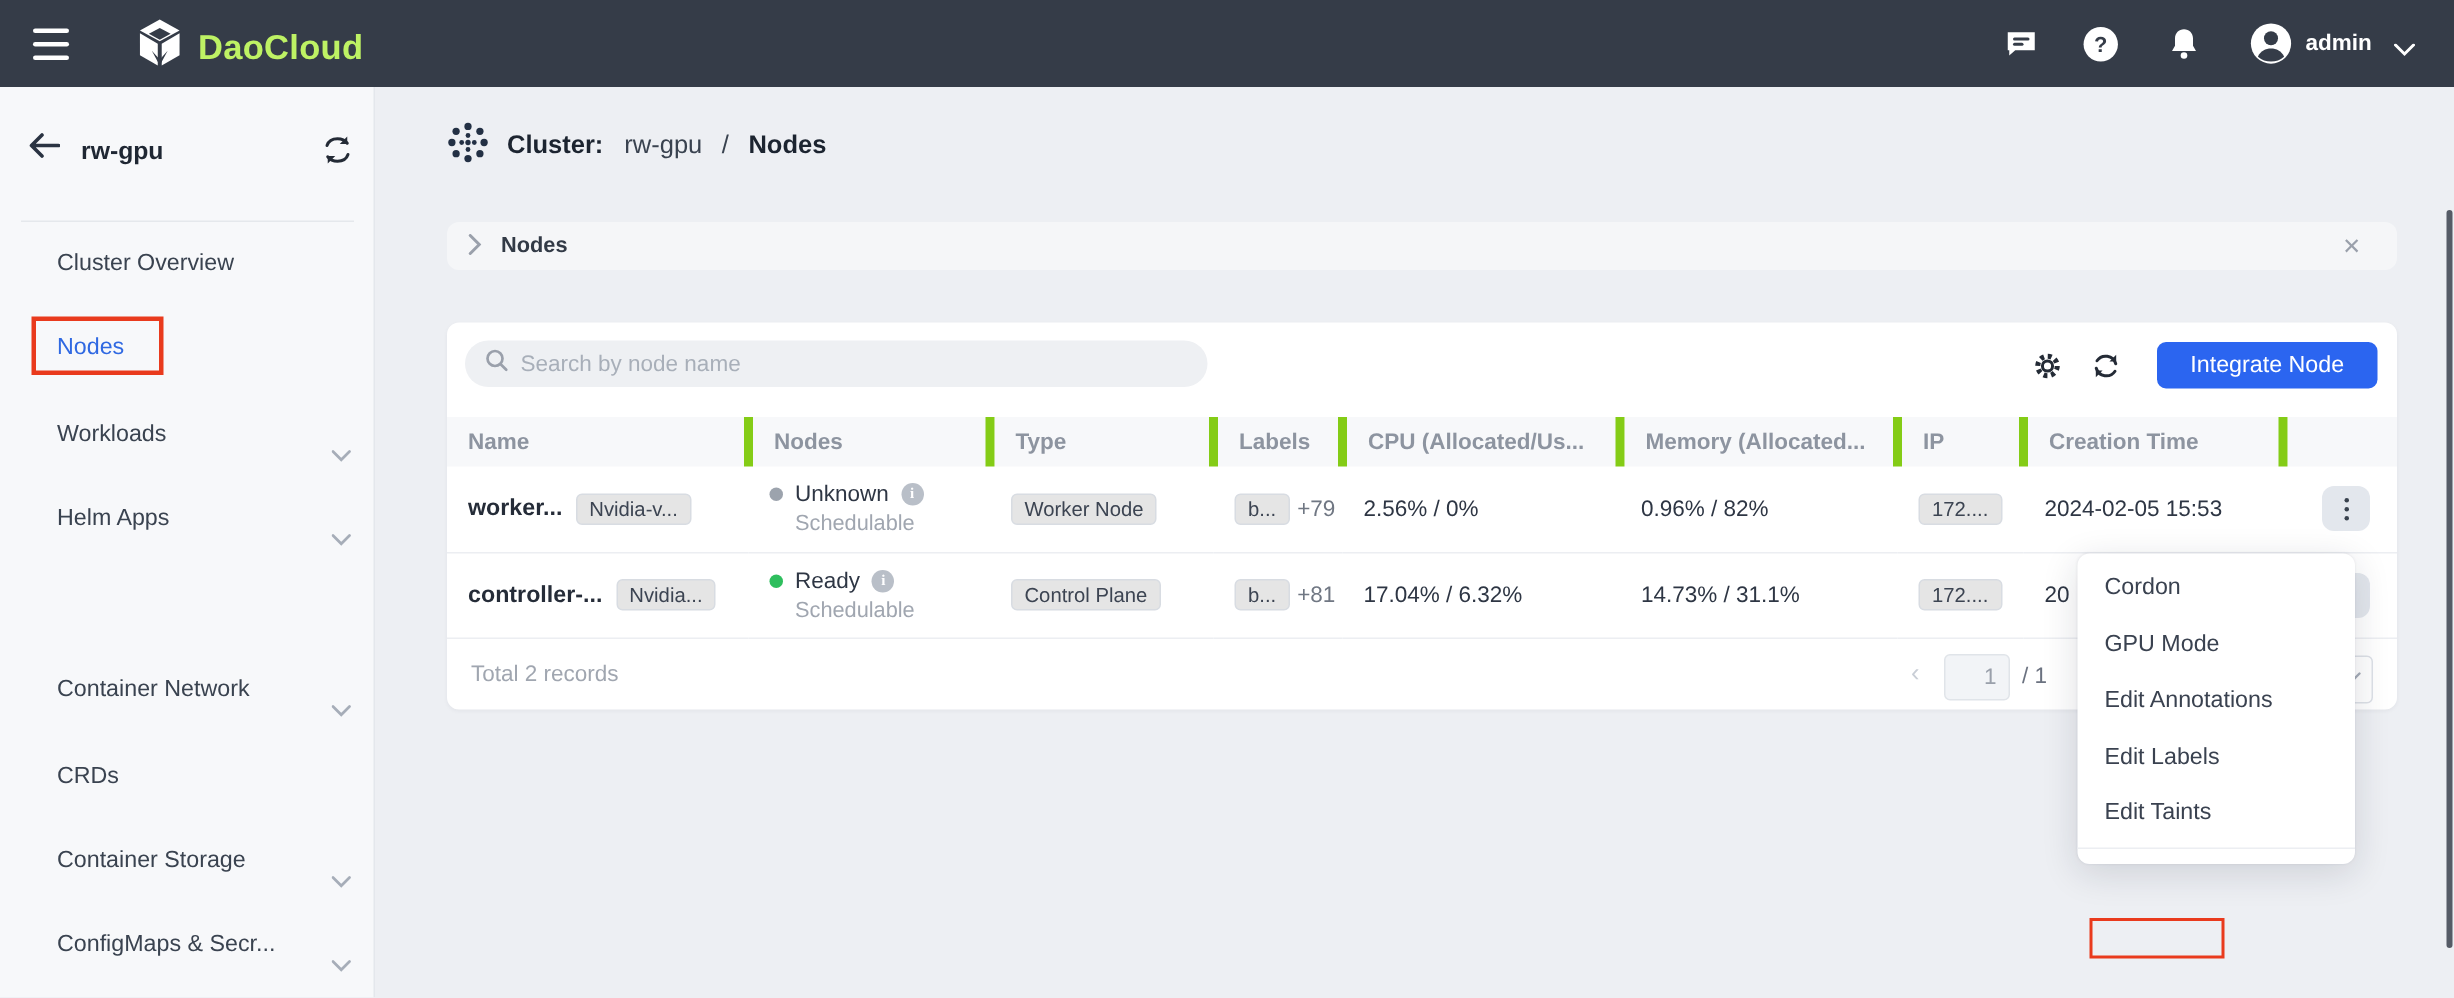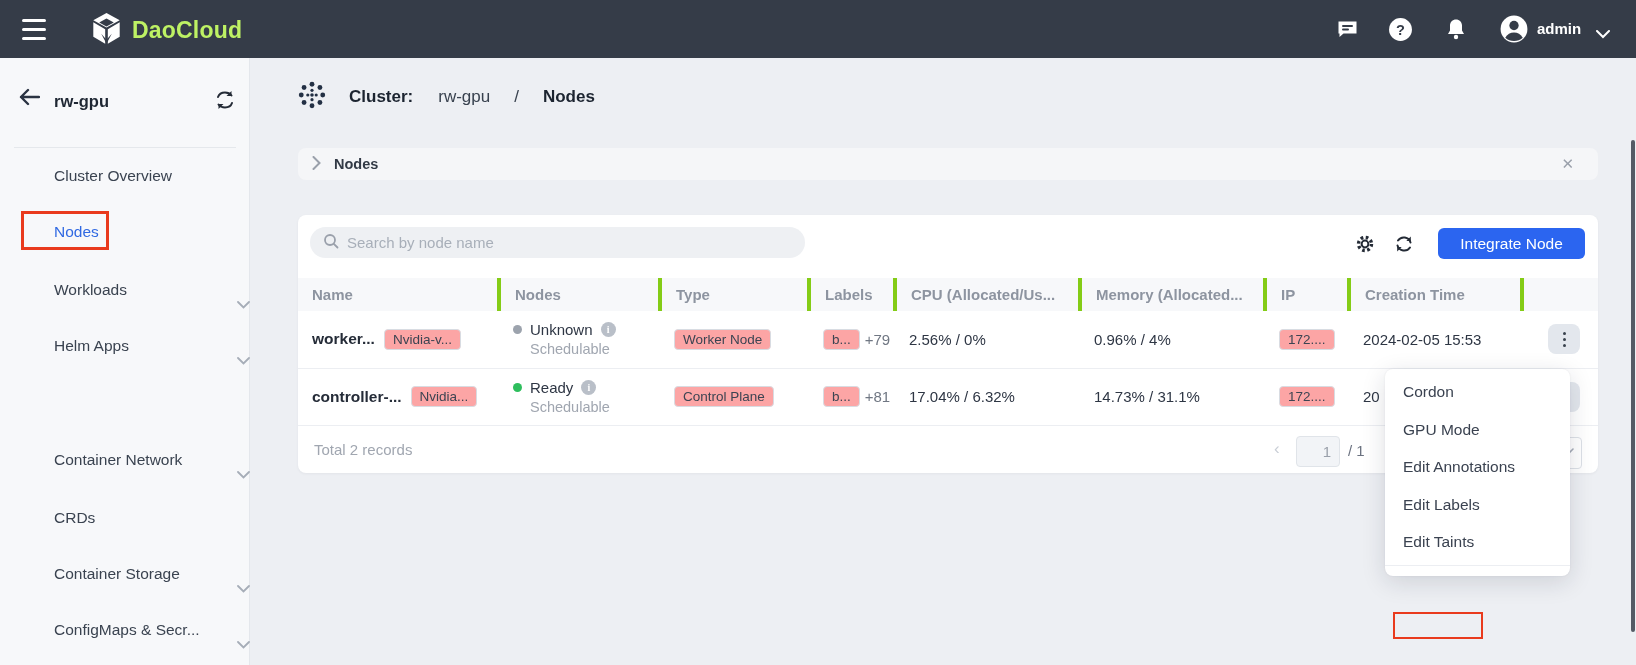--- a/index.html
+++ b/index.html
@@ -15,28 +15,28 @@
   .nav-ic { position:absolute; top:17px; }
   .admin-name { position:absolute; left:1537px; top:20px; color:#fff; font-size:15px; font-weight:bold; }
 
   
   .sidebar { position:absolute; left:0; top:58px; width:250px; height:607px; background:#F7F8FA; border-right:1px solid #E4E7EC; z-index:5; }
   .side-head { position:absolute; left:0; top:28px; width:250px; height:34px; }
   .back-arrow { position:absolute; left:18px; top:2px; cursor:pointer; }
   .cluster-title { position:absolute; left:54px; top:6px; font-size:16.5px; font-weight:bold; color:#1F2733; }
   .swap-icon { position:absolute; left:214px; top:4px; cursor:pointer; }
   .side-divider { position:absolute; left:14px; top:89px; width:222px; height:1px; background:#E5E8EC; }
-  .side-item { position:absolute; left:16px; width:250px; height:40px; line-height:40px; padding-left:38px; font-size:15.5px; color:#3A4350; cursor:pointer; }
+  .side-item { position:absolute; left:0; width:250px; height:40px; line-height:40px; padding-left:38px; font-size:15.5px; color:#3A4350; cursor:pointer; }
   .side-item .chev { position:absolute; right:16px; top:14px; }
   .side-item.active { color:#3069E2; }
   .anno-box { position:absolute; border:3px solid #E93A1D; z-index:60; pointer-events:none; }
 
   
   .main { position:absolute; left:250px; top:58px; width:1386px; height:607px; }
-  .page-header { position:absolute; left:48px; top:24px; height:30px; display:flex; align-items:center;gap:11px; }
+  .page-header { position:absolute; left:48px; top:24px; height:30px; display:flex; align-items:center; }
   .ph-label { font-size:17px; font-weight:bold; color:#1C2430; margin-left:12px; }
   .ph-name  { font-size:17px; color:#39424F; margin-left:14px; }
   .ph-sep   { font-size:17px; color:#39424F; margin-left:13px; }
   .ph-page  { font-size:17px; font-weight:bold; color:#1C2430; margin-left:13px; }
 
   .banner { position:absolute; left:48px; top:90px; width:1300px; height:32px; background:#F5F6F8; border-radius:8px; }
   .banner-chev { position:absolute; left:14px; top:8px; color:#9AA0AB; }
   .banner-title { position:absolute; left:36px; top:8px; font-size:14.5px; font-weight:bold; color:#323A46; }
   .banner-close { position:absolute; right:24px; top:7px; font-size:15px; color:#9AA0AB; cursor:pointer; }
 
@@ -44,25 +44,25 @@
 
   
   .search-box { position:absolute; left:12px; top:12px; width:495px; height:31px; background:#EEF0F3; border-radius:16px; display:flex; align-items:center; padding-left:13px; }
   .search-box input { border:none; outline:none; background:transparent; font-size:15px; color:#4c1d95; margin-left:8px; width:420px; font-family:"Liberation Sans",sans-serif; }
   .search-box input::placeholder { color:#A8AFB9; }
   .tool-ic { position:absolute; top:19px; cursor:pointer; }
   .btn-primary { position:absolute; left:1140px; top:13px; width:147px; height:31px; background:#2B65F0; border:none; border-radius:6px; color:#fff; font-size:15.5px; font-family:"Liberation Sans",sans-serif; cursor:pointer; }
 
   
   table.nodes { position:absolute; left:0; top:63px; width:1300px; border-collapse:collapse; table-layout:fixed; }
-  table.nodes th { height:33px; background:#F7F8FA; color:#8D94A0; font-size:15px; font-weight:bold; text-align:left; padding-left:14px; border-right:4px solid #84cc16; white-space:nowrap; overflow:hidden; }
+  table.nodes th { height:33px; background:#F7F8FA; color:#8D94A0; font-size:15px; font-weight:bold; text-align:left; padding-left:14px; border-right:6px solid #84cc16; white-space:nowrap; overflow:hidden; }
   table.nodes th:last-child { border-right:none; }
   table.nodes td { height:57px; border-bottom:1px solid #ECEEF2; padding-left:14px; vertical-align:middle; white-space:nowrap; font-size:15px; color:#2E3644; }
   .row-name { font-weight:bold; color:#252C38; font-size:15.5px; }
-  .chip { display:inline-block; background:#fca5a5; border:1px solid #D8DCE2; border-radius:4px; padding:2px 8px; font-size:13.5px; color:#3C4452; }
+  .chip { display:inline-block; background:#e5e5e5; border:1px solid #D8DCE2; border-radius:4px; padding:2px 8px; font-size:13.5px; color:#3C4452; }
   .name-flex { display:flex; align-items:center; gap:9px; }
   .status-line { display:flex; align-items:center; gap:8px; }
   .dot { width:9px; height:9px; border-radius:50%; display:inline-block; }
   .dot.gray { background:#9CA3AD; } .dot.green { background:#2EBE5D; }
   .info-ic { width:15px; height:15px; border-radius:50%; background:#B9BFC8; color:#fff; font-size:10px; font-weight:bold; text-align:center; line-height:15px; display:inline-block; font-family:"Liberation Serif",serif; }
   .sub-line { color:#A0A6B0; font-size:14.5px; margin-top:3px; padding-left:17px; }
   .labels-flex { display:flex; align-items:center; gap:5px; }
   .label-more { color:#707783; }
   .kebab { width:32px; height:30px; background:#E3E7ED; border-radius:8px; display:flex; flex-direction:column; align-items:center; justify-content:center; gap:3px; cursor:pointer; margin-left:12px; }
   .kebab i { width:3px; height:3px; background:#39424E; border-radius:50%; }
@@ -289,21 +289,21 @@
             <div class="sub-line">Schedulable</div>
           </td>
           <td><span class="chip">Worker Node</span></td>
           <td>
               <div class="labels-flex">
               <span class="chip">b...</span>
               <span class="label-more">+79</span>
               </div>
             </td>
           <td>2.56% / 0%</td>
-          <td>0.96% / 4%</td>
+          <td>0.96% / 82%</td>
           <td><span class="chip">172....</span></td>
           <td>2024-02-05 15:53</td>
           <td>
               <div class="kebab">
                 <i></i>
                 <i></i>
                 <i></i>
               </div>
             </td>
         </tr>

